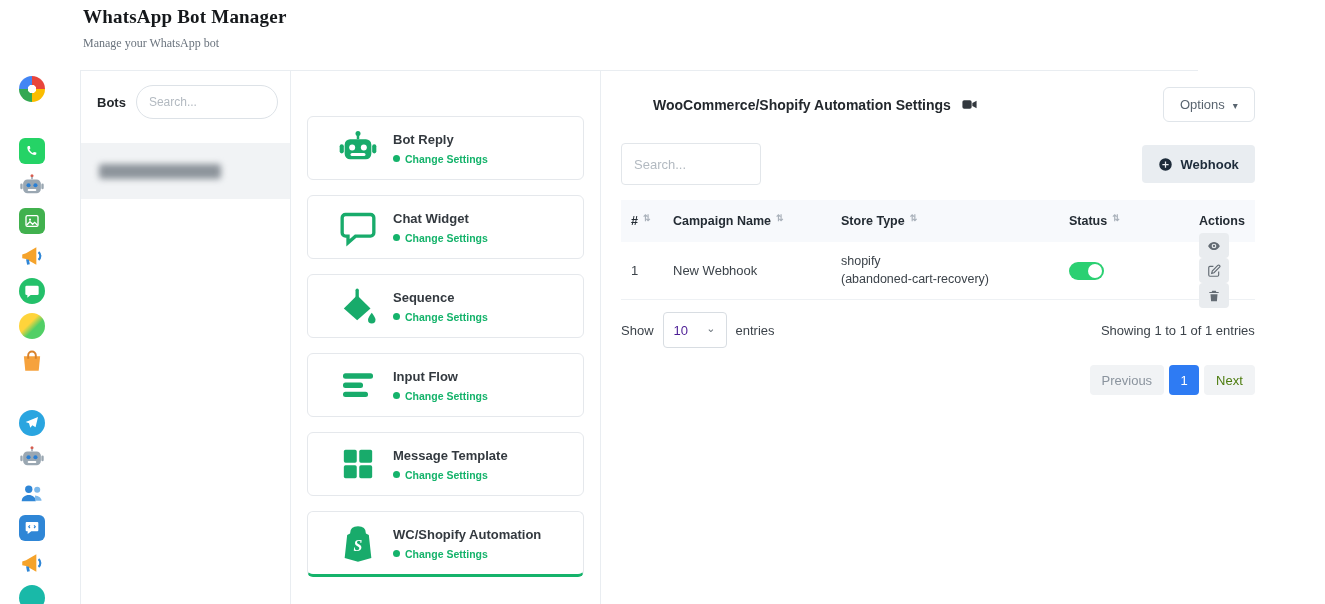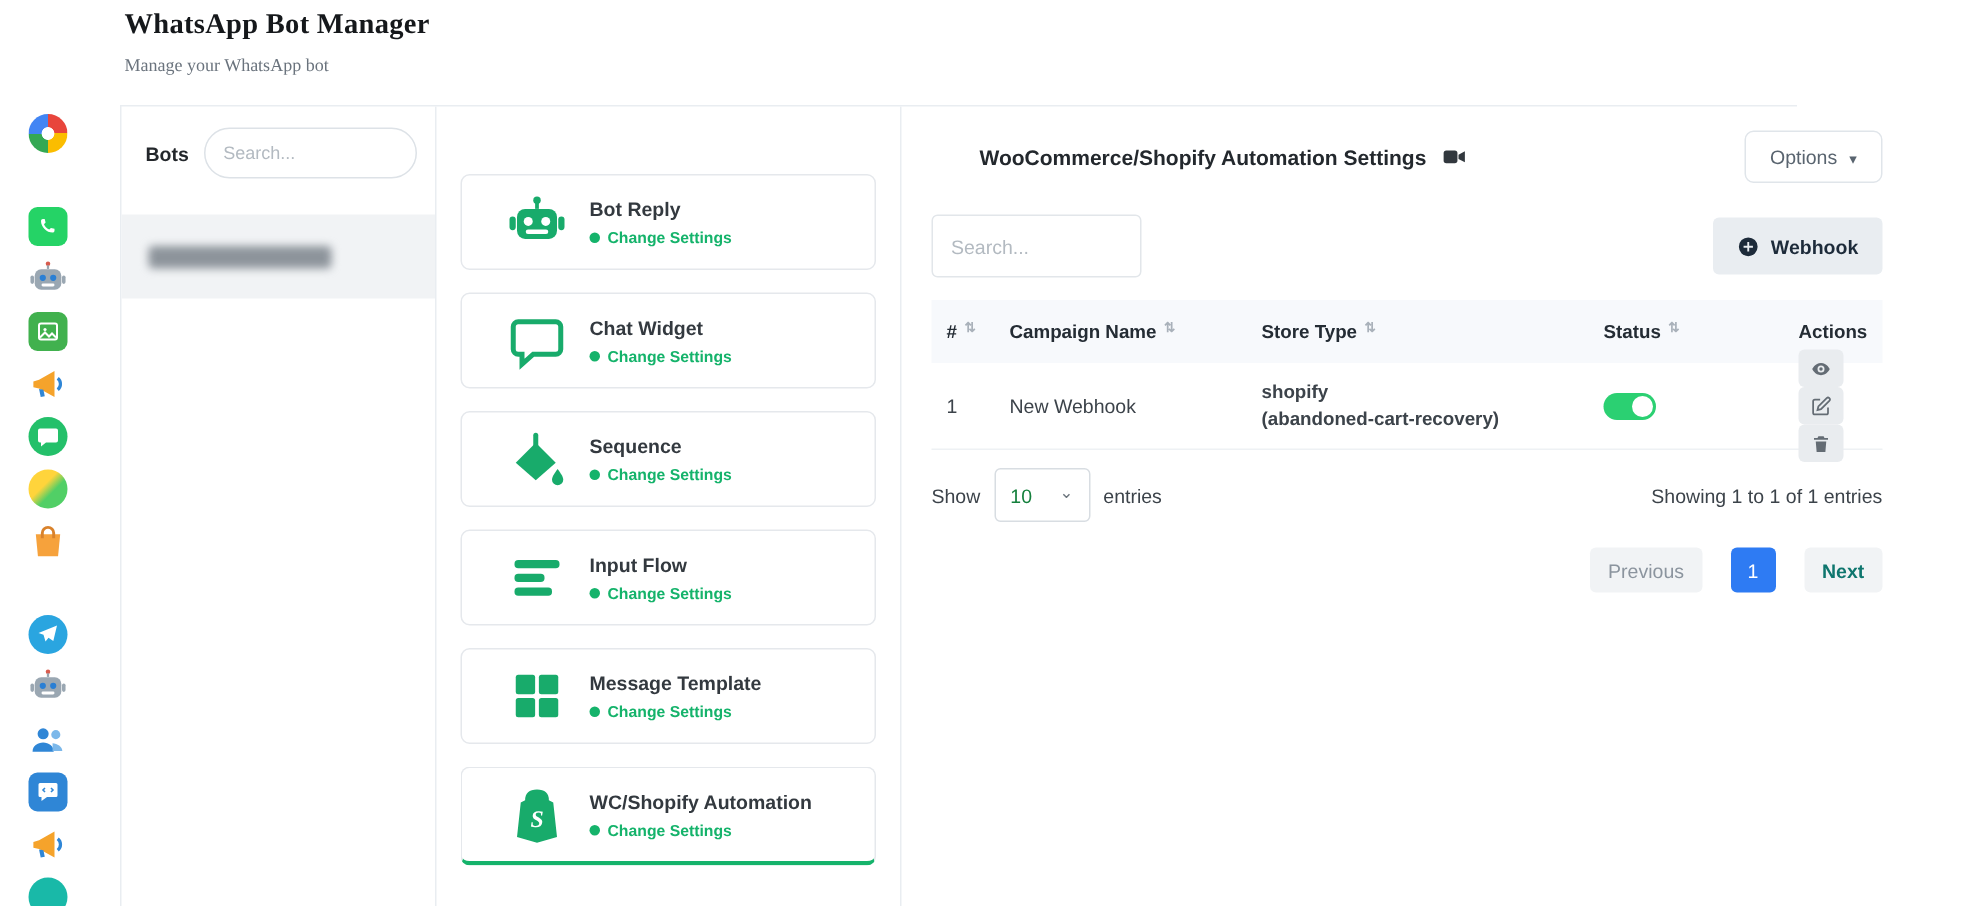--- a/index.html
+++ b/index.html
@@ -84,39 +84,39 @@
   .th-row{background:#f7f9fc;height:42px;font-size:12.5px;font-weight:bold;color:#242c34;}
   .td,.th{padding:0 10px;}
   .c-idx{width:42px;flex:none;}
   .c-camp{width:168px;flex:none;}
   .c-store{width:228px;flex:none;}
   .c-status{width:130px;flex:none;}
   .c-actions{flex:1;}
   .sort{margin-left:5px;position:relative;top:-4px;}
   .sort::after{content:"⇅";font-size:9px;color:#a9b1ba;}
   .body-row{height:58px;border-bottom:1px solid #eef1f4;font-size:13px;color:#3c434a;}
-  .store-cell{font-size:12.5px;line-height:1.4;font-weight:bold;}
+  .store-cell{font-size:12.5px;line-height:1.4;}
   .toggle{width:35px;height:18px;border-radius:9px;background:#2bd072;position:relative;cursor:pointer;}
   .toggle::after{content:"";position:absolute;right:2px;top:2px;width:14px;height:14px;
     border-radius:50%;background:#fff;}
   .action-btn{width:30px;height:25px;border-radius:4px;background:#e9ecef;border:none;
     display:inline-flex;align-items:center;justify-content:center;margin-right:7px;cursor:pointer;}
   .action-btn svg{width:14px;height:14px;display:block;}
 
   
   .t-footer{margin-top:12px;display:flex;justify-content:space-between;align-items:center;
     font-size:13px;color:#3c434a;}
   .show-wrap{display:flex;align-items:center;gap:9px;text-align:right;}
   .select-box{width:64px;height:36px;border:1px solid #d8dde2;border-radius:4px;display:flex;
-    align-items:center;justify-content:space-between;padding:12px 10px;color:#15803d;cursor:pointer;}
+    align-items:center;justify-content:space-between;padding:12px 10px;color:#4c1d95;cursor:pointer;}
   .select-caret::after{content:"⌄";font-size:11px;color:#6c757d;position:relative;top:-3px;}
-  .pagination{margin-top:17px;display:flex;justify-content:flex-end;gap:19px;}
+  .pagination{margin-top:17px;display:flex;justify-content:flex-end;gap:5px;}
   .page-btn{height:30px;padding:0 12px;border-radius:4px;border:none;background:#f1f3f5;
     color:#8b949e;font-size:13px;display:flex;align-items:center;cursor:pointer;font-family:inherit;}
-  .page-btn.next{color:#0f766e;font-weight:bold;}
+  .page-btn.next{color:#4d7c0f;}
   .page-btn.current{background:var(--blue);color:#fff;min-width:30px;justify-content:center;padding:0 11px;}
 </style>
 </head>
 <body>
 
 <div class="rail">
   <div class="ric round" style="background:radial-gradient(circle,#fff 0 4px,transparent 4.5px),conic-gradient(#e8453c 0 90deg,#fbbd00 90deg 180deg,#34a853 180deg 270deg,#4285f4 270deg 360deg);"></div>
   <div class="spacer"></div>
   <div class="ric sq" style="background:#25d366">
     <svg class="glyph" viewBox="0 0 24 24">

